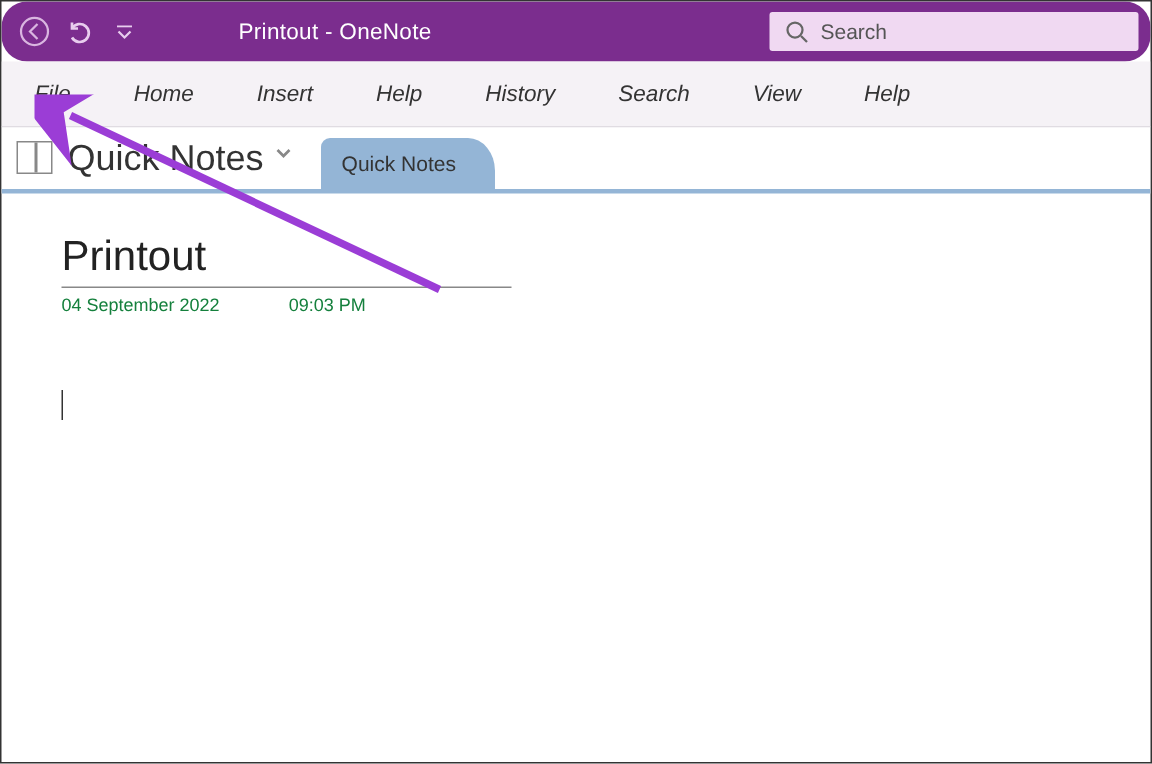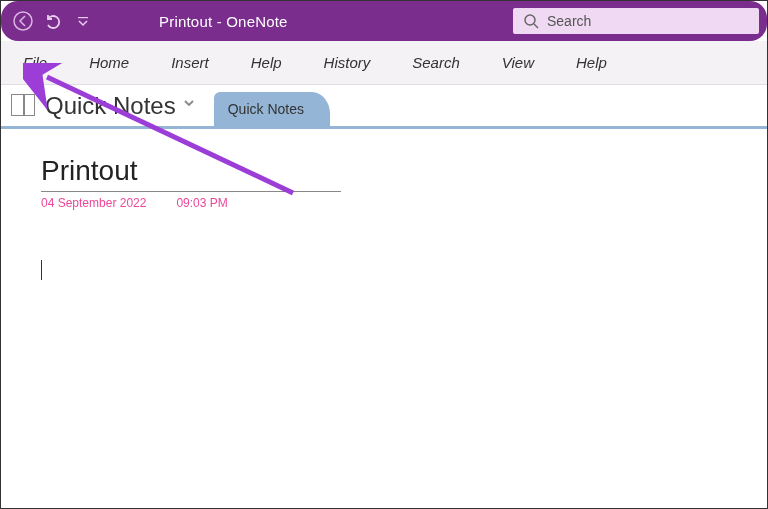--- a/index.html
+++ b/index.html
@@ -114,24 +114,24 @@
       border: none;
       border-bottom: 1px solid #888;
       width: 300px;
       padding-bottom: 4px;
       outline: none;
       font-family: inherit;
       background: transparent;
     }
     .page-meta {
       display: flex;
-      gap: 30px;
+      gap: 46px;
       margin-top: 4px;
       font-size: 12px;
-      color: #ec4899;
+      color: #15803d;
     }
     .body-cursor {
       margin-top: 50px;
       width: 1px;
       height: 20px;
       background: #333;
     }
     
     
     .arrow-svg {

